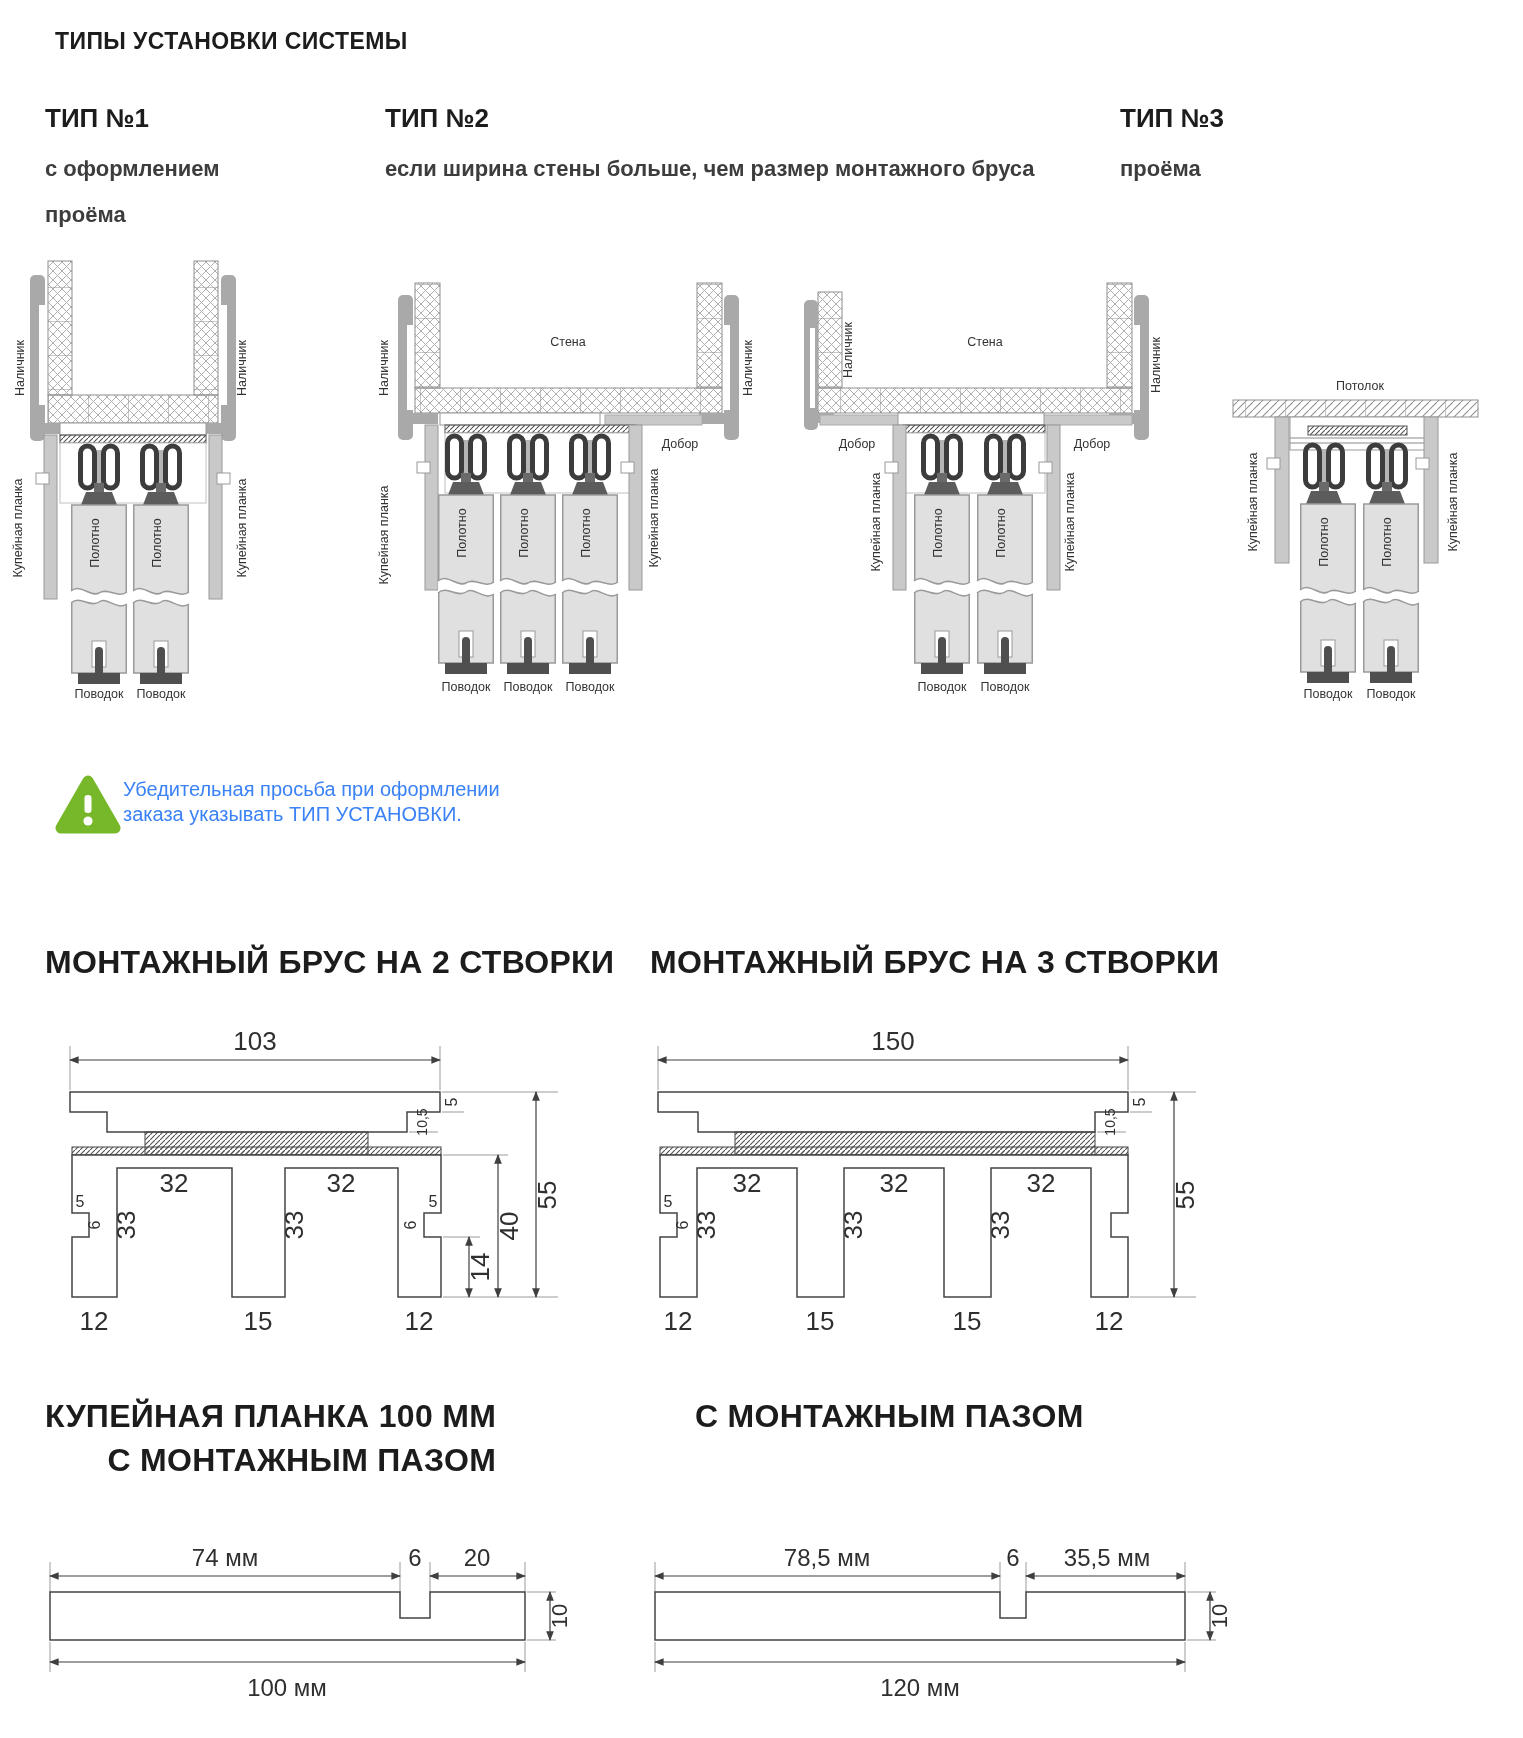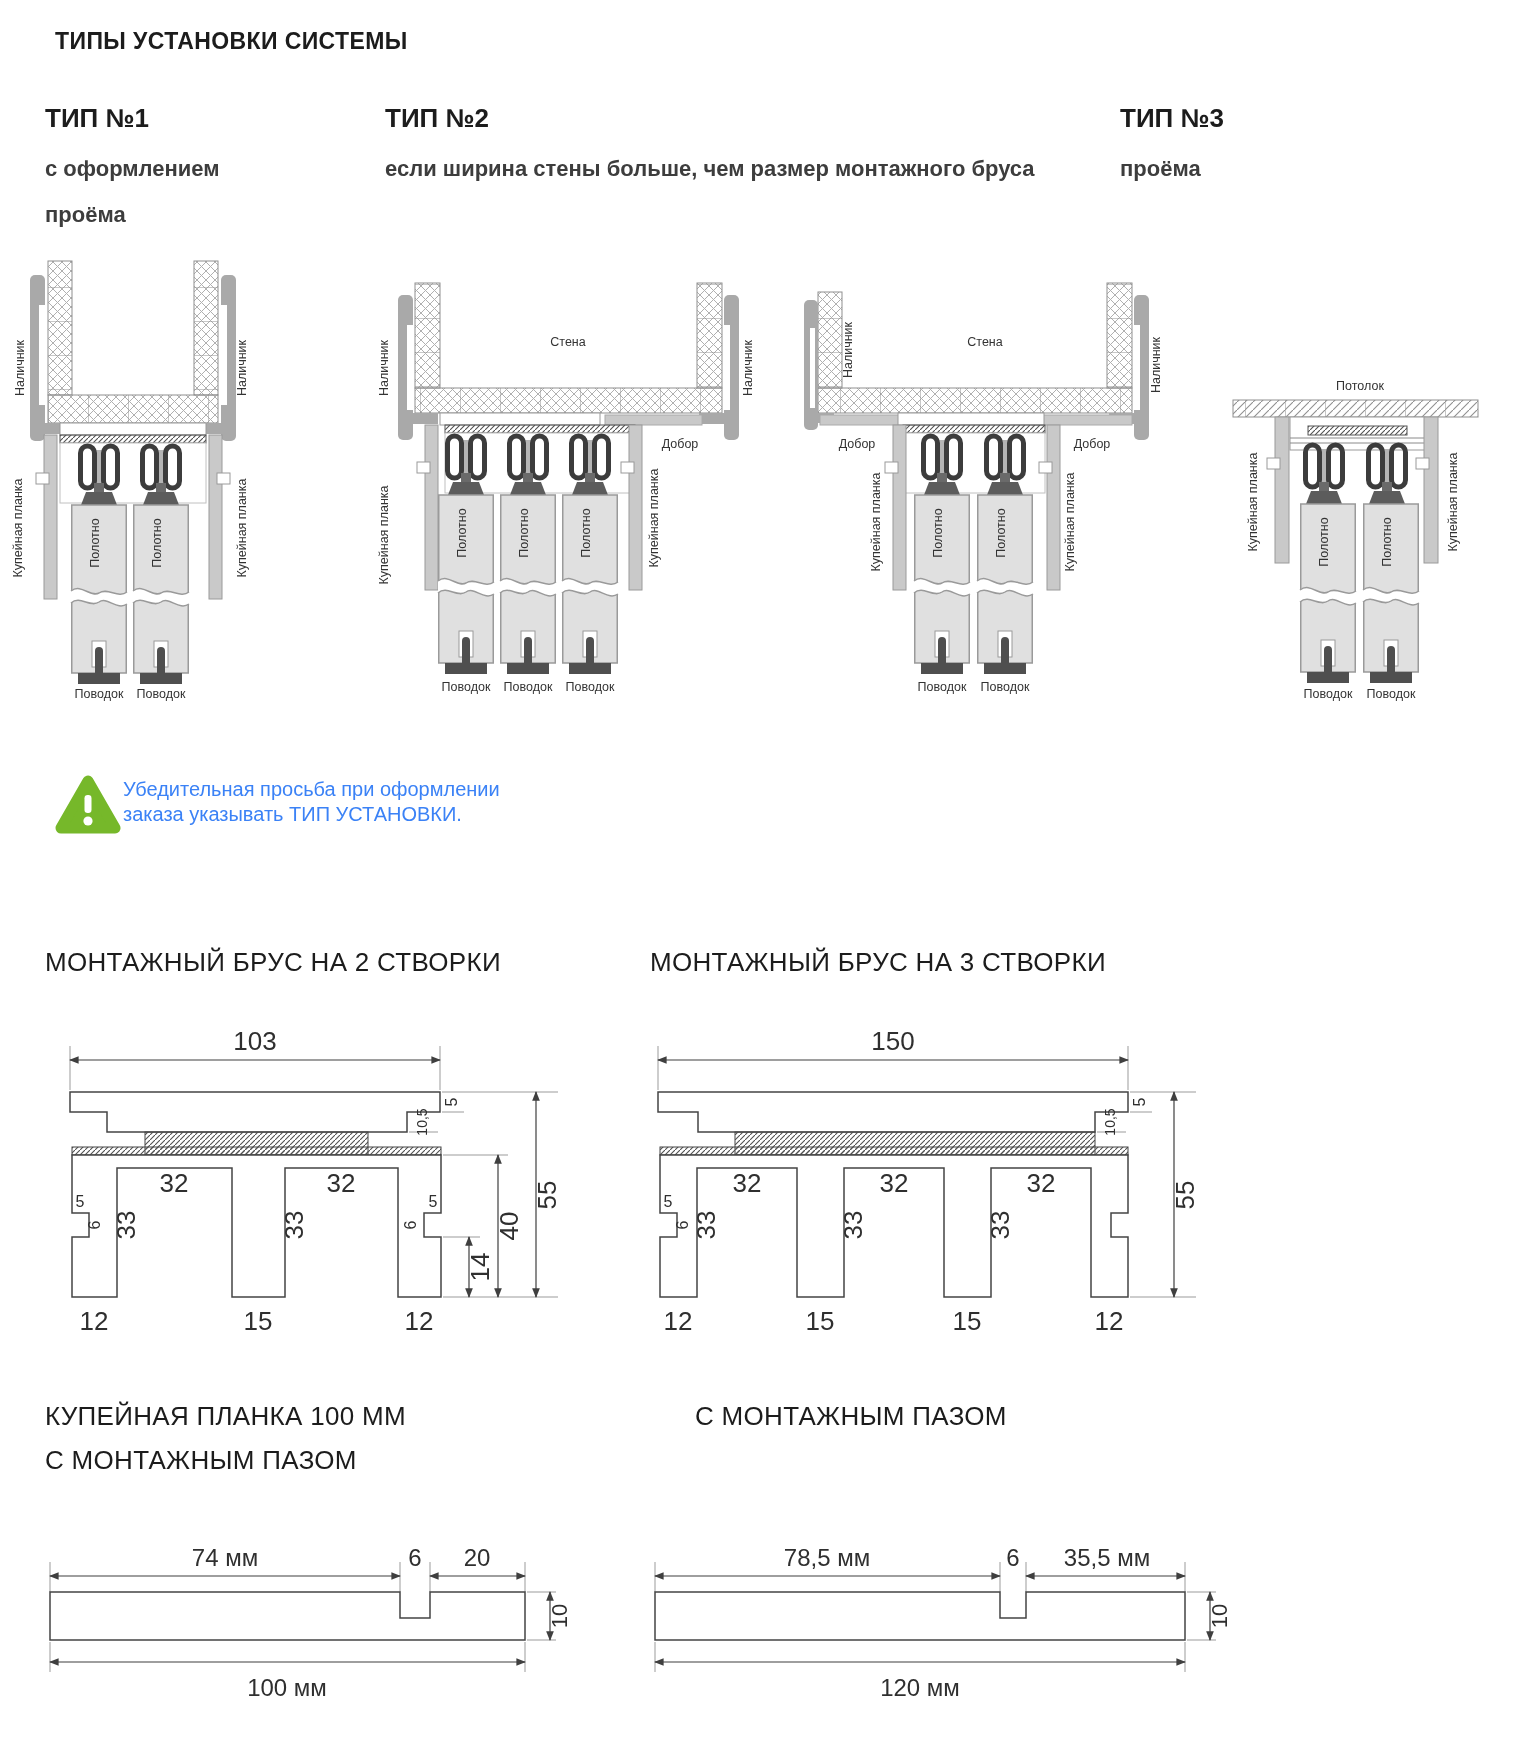--- a/index.html
+++ b/index.html
@@ -2,21 +2,21 @@
 <html><head>
 <meta charset="utf-8">
 <style>
   html,body{margin:0;padding:0;background:#fff;}
   body{width:1523px;height:1738px;position:relative;overflow:hidden;
        font-family:"Liberation Sans","DejaVu Sans",sans-serif;color:#1c1c1c;}
   .abs{position:absolute;}
   .h1{font-size:23px;font-weight:700;letter-spacing:.4px;margin-left:10px;}
   .type-title{font-size:26px;font-weight:700;margin-bottom:12px;}
   .type-line{font-size:22px;font-weight:700;color:#3d3d3d;line-height:46px;}
-  .sec-title{font-size:26px;font-weight:400;letter-spacing:.3px;line-height:44px;}
+  .sec-title{font-size:32px;font-weight:700;letter-spacing:.3px;line-height:44px;text-align:right;}
   .warn-text{font-size:20px;line-height:25px;color:#3b82f6;}
   svg{display:block;}
   svg text{font-family:"Liberation Sans","DejaVu Sans",sans-serif;fill:#2f2f2f;}
   .lab{font-size:12.5px;fill:#333;text-anchor:middle;}
   .dim{font-size:26px;text-anchor:middle;}
   .dim24{font-size:24px;text-anchor:middle;}
   .dim22{font-size:22px;text-anchor:middle;}
   .dim-s{font-size:16px;text-anchor:middle;}
   .dim-xs{font-size:14px;text-anchor:middle;}
   .dl{stroke:#3f3f3f;stroke-width:1.2;}

